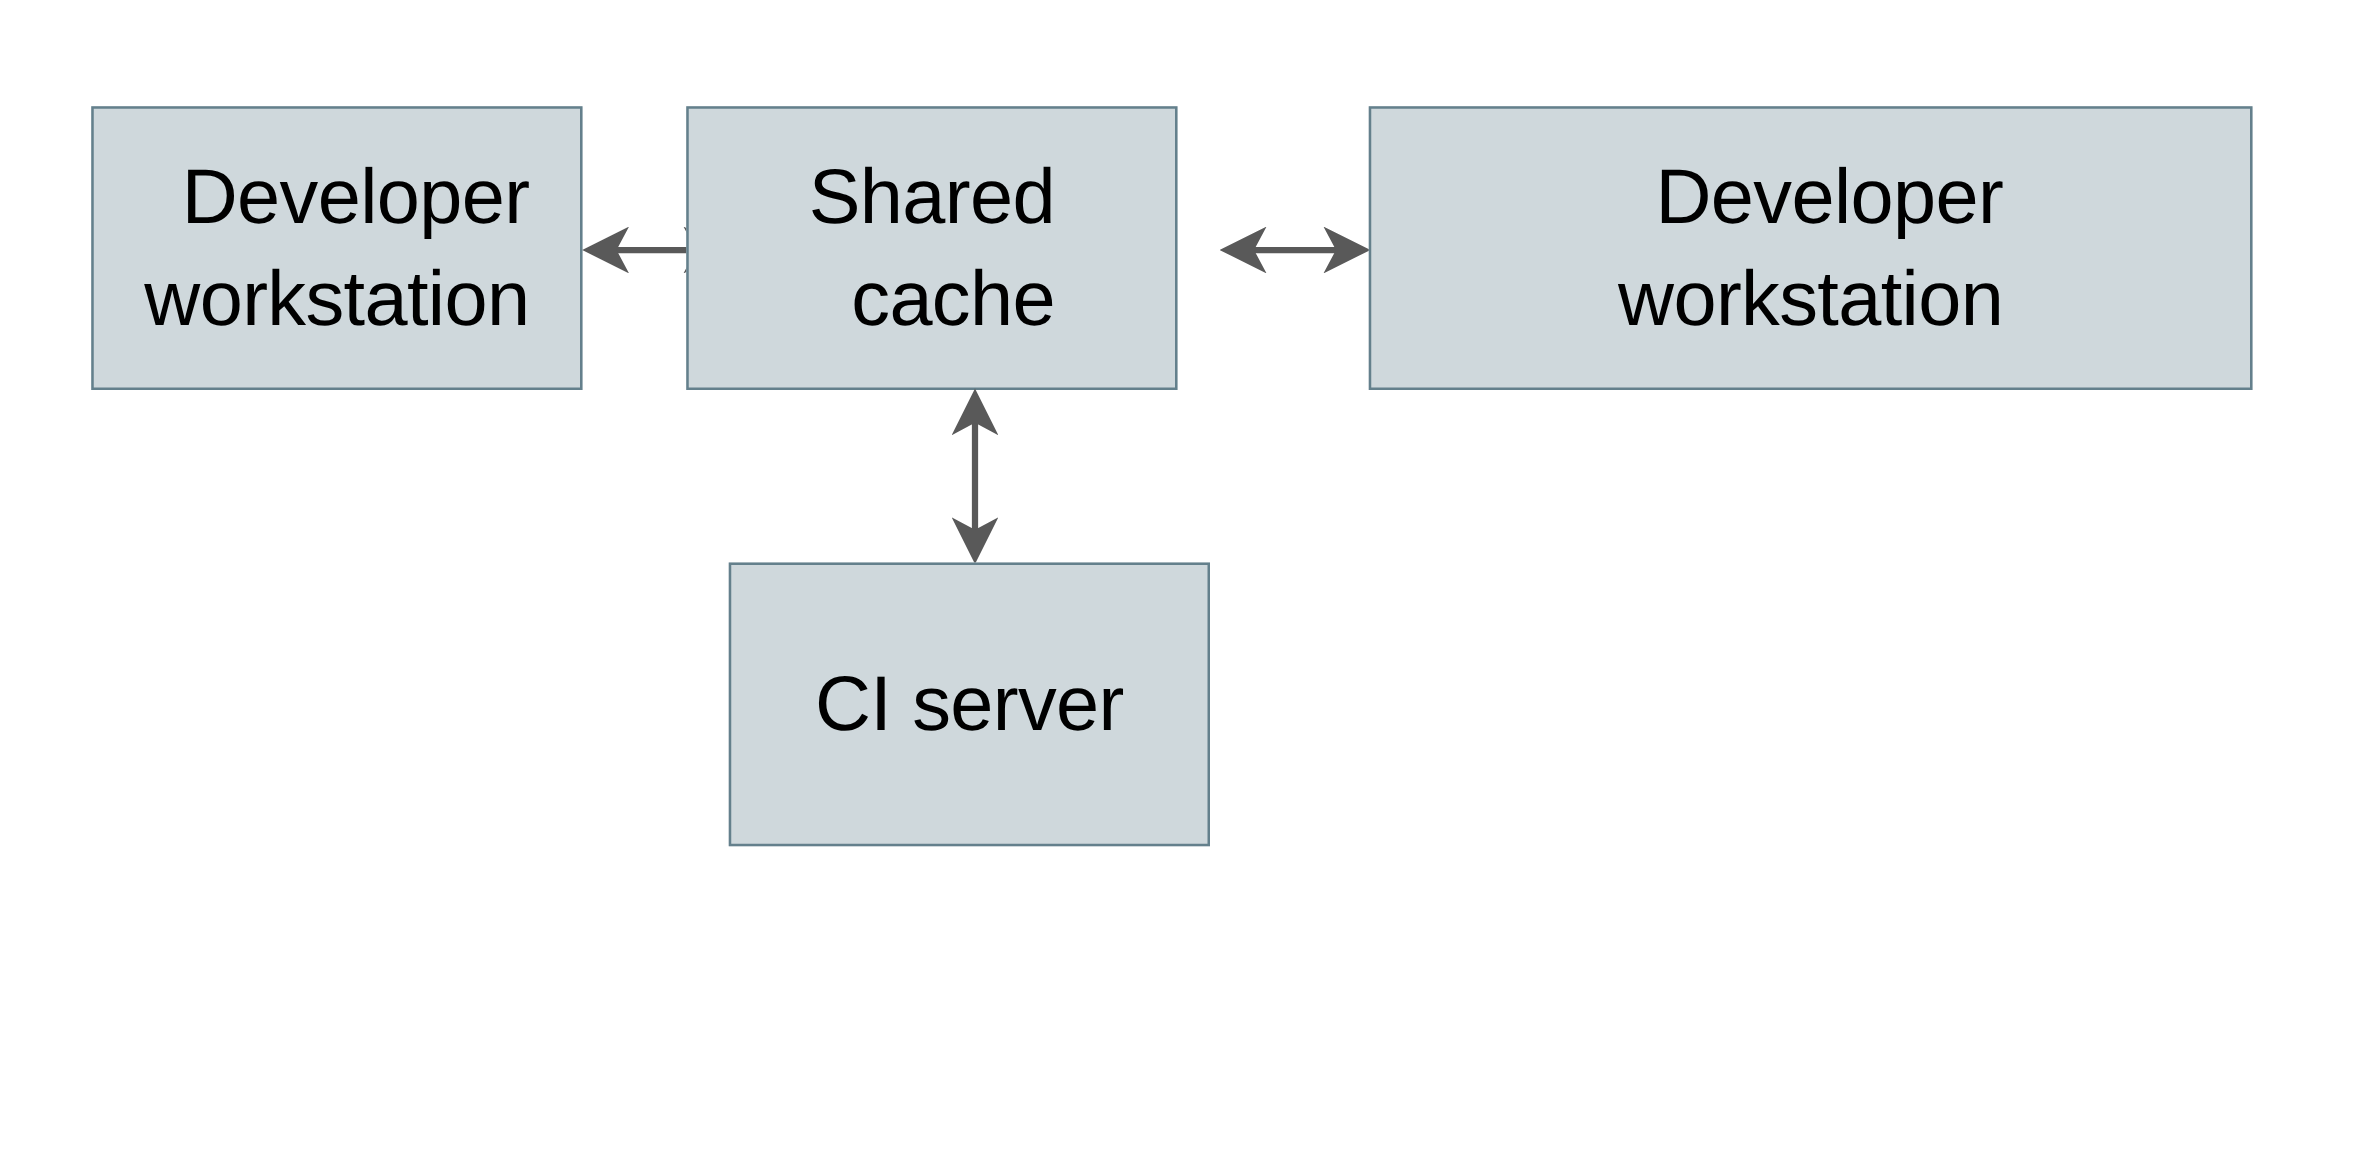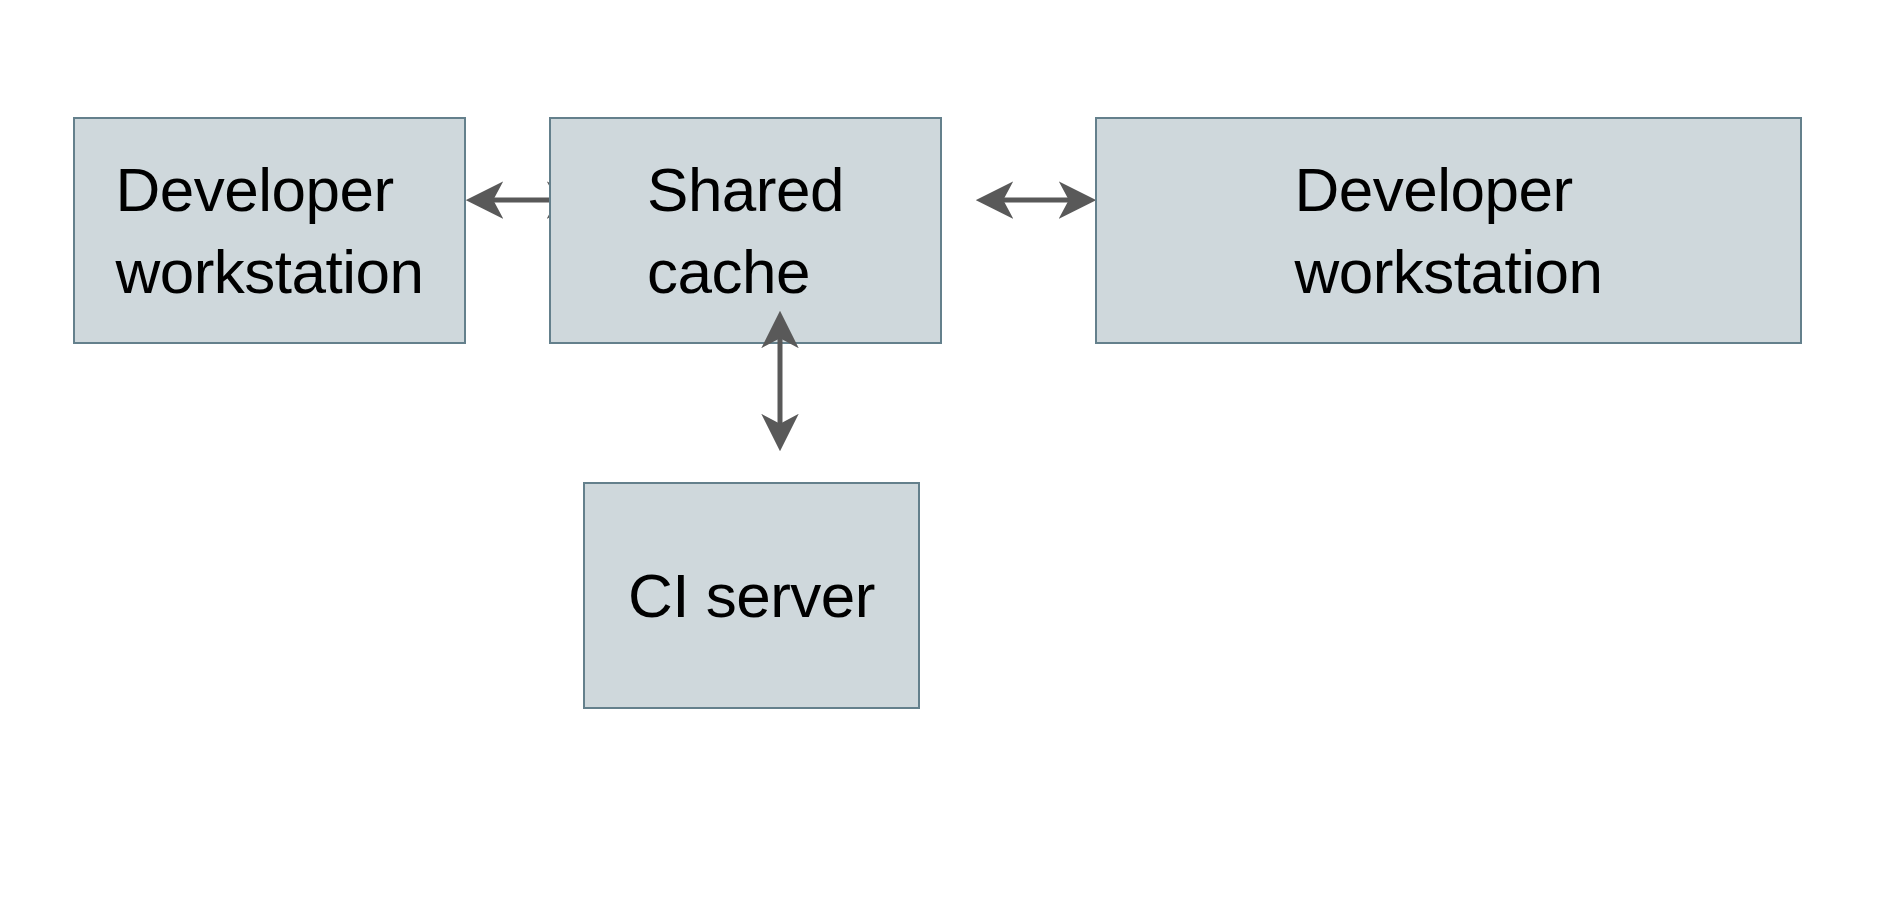--- a/index.html
+++ b/index.html
@@ -21,38 +21,37 @@
     background: #ffffff;
   }
   .node-box {
     position: absolute;
     box-sizing: border-box;
     background: #cfd8dc;
     border: 2px solid #64808c;
     display: flex;
     align-items: center;
     justify-content: center;
-    text-align: left;
-    margin-top: 32px;
+    text-align: right;
   }
   .node-label {
     font-family: "Liberation Sans", sans-serif;
     font-size: 62px;
     line-height: 1.32;
     color: #000000;
     letter-spacing: -0.5px;
     font-weight: 400;
     white-space: pre-line;
     padding: 0 10px;
   }
   
   #node-dev-left   { left: 73px;   top: 85px;  width: 393px; height: 227px; }
   #node-shared     { left: 549px;  top: 85px;  width: 393px; height: 227px; }
   #node-dev-right  { left: 1095px; top: 85px;  width: 707px; height: 227px; }
-  #node-ci         { left: 583px;  top: 450px; width: 337px; height: 227px; }
+  #node-ci         { left: 583px;  top: 450px; width: 385px; height: 227px; }
 
   .connector {
     position: absolute;
     overflow: visible;
   }
   #connector-left-shared  { left: 460px;  top: 170px; width: 130px; height: 60px; }
   #connector-shared-right { left: 970px;  top: 170px; width: 132px; height: 60px; }
   #connector-shared-ci    { left: 750px;  top: 305px; width: 60px;  height: 152px; }
 </style>
 </head>

